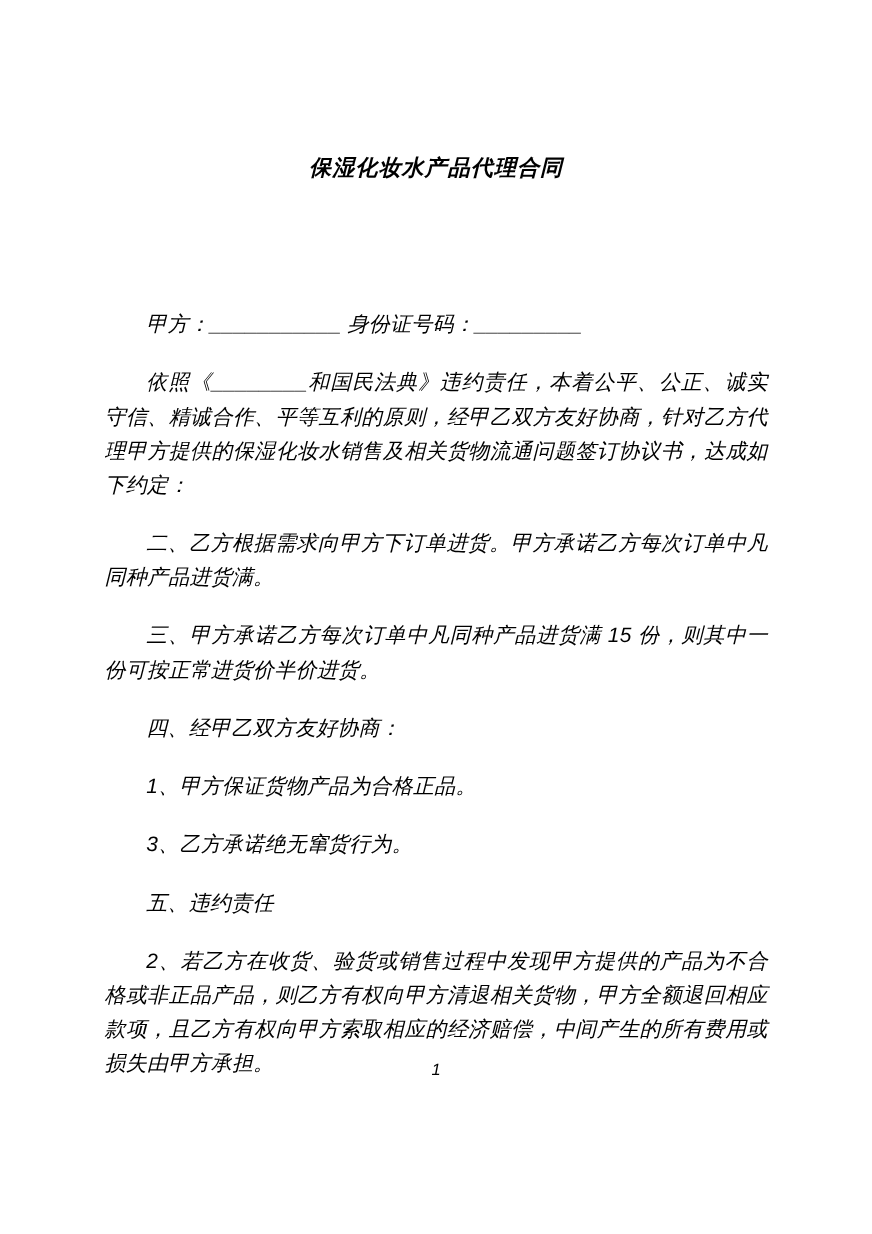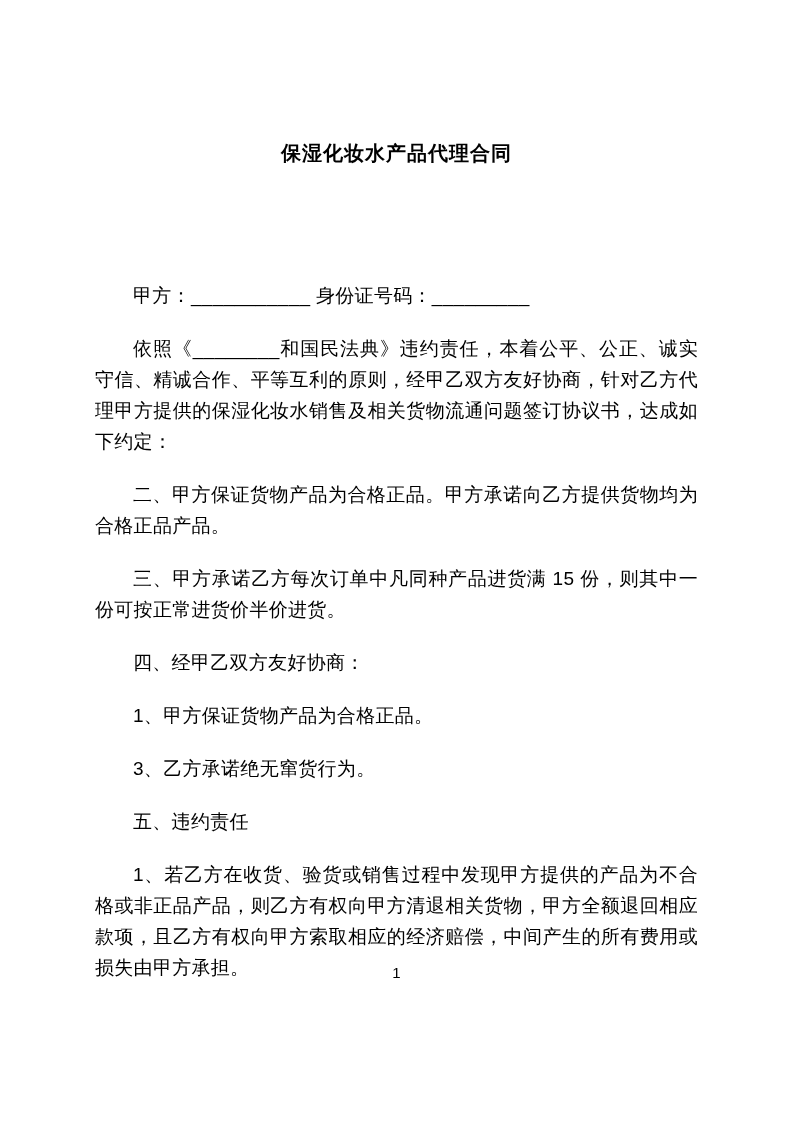--- a/index.html
+++ b/index.html
@@ -8,20 +8,21 @@
     font-family: "Liberation Sans", sans-serif;
     color: #000000;
   }
   .page {
     position: relative;
     width: 793px;
     height: 1029px;
     margin: 0 auto;
     background: #ffffff;
     overflow: hidden;
+    font-style: italic;
   }
   .content {
     padding: 140px 95px 0 95px;
   }
   .doc-title {
     text-align: center;
     font-size: 20px;
     font-weight: bold;
     line-height: 26px;
     letter-spacing: 1px;
@@ -55,30 +56,30 @@
   <div class="content">
     <h1 class="doc-title">保湿化妆水产品代理合同</h1>
 
     <div class="doc-body">
       <p>甲方：___________  身份证号码：_________</p>
 
 
       <p>依照《________和国民法典》违约责任，本着公平、公正、诚实守信、精诚合作、平等互利的原则，经甲乙双方友好协商，针对乙方代理甲方提供的保湿化妆水销售及相关货物流通问题签订协议书，达成如下约定：</p>
 
 
-      <p>二、甲方保证货物产品为合格正品。甲方承诺向乙方提供货物均为合格正品产品。</p>
+      <p>二、乙方根据需求向甲方下订单进货。甲方承诺乙方每次订单中凡同种产品进货满。</p>
 
       <p>三、甲方承诺乙方每次订单中凡同种产品进货满  15 份，则其中一份可按正常进货价半价进货。</p>
 
       <p>四、经甲乙双方友好协商：</p>
 
       <p>1、甲方保证货物产品为合格正品。</p>
 
       <p>3、乙方承诺绝无窜货行为。</p>
 
       <p>五、违约责任</p>
 
-      <p>1、若乙方在收货、验货或销售过程中发现甲方提供的产品为不合格或非正品产品，则乙方有权向甲方清退相关货物，甲方全额退回相应款项，且乙方有权向甲方索取相应的经济赔偿，中间产生的所有费用或损失由甲方承担。</p>
+      <p>2、若乙方在收货、验货或销售过程中发现甲方提供的产品为不合格或非正品产品，则乙方有权向甲方清退相关货物，甲方全额退回相应款项，且乙方有权向甲方索取相应的经济赔偿，中间产生的所有费用或损失由甲方承担。</p>
     </div>
   </div>
 
   <div class="page-number">1</div>
 </div>
 
 </body></html>

